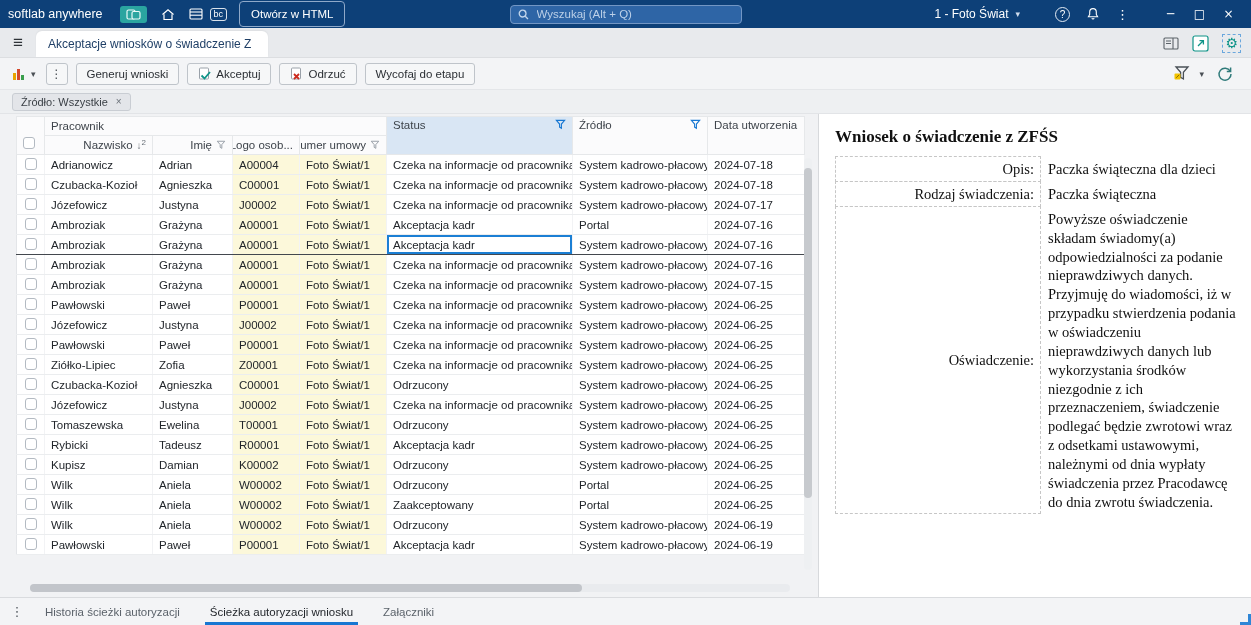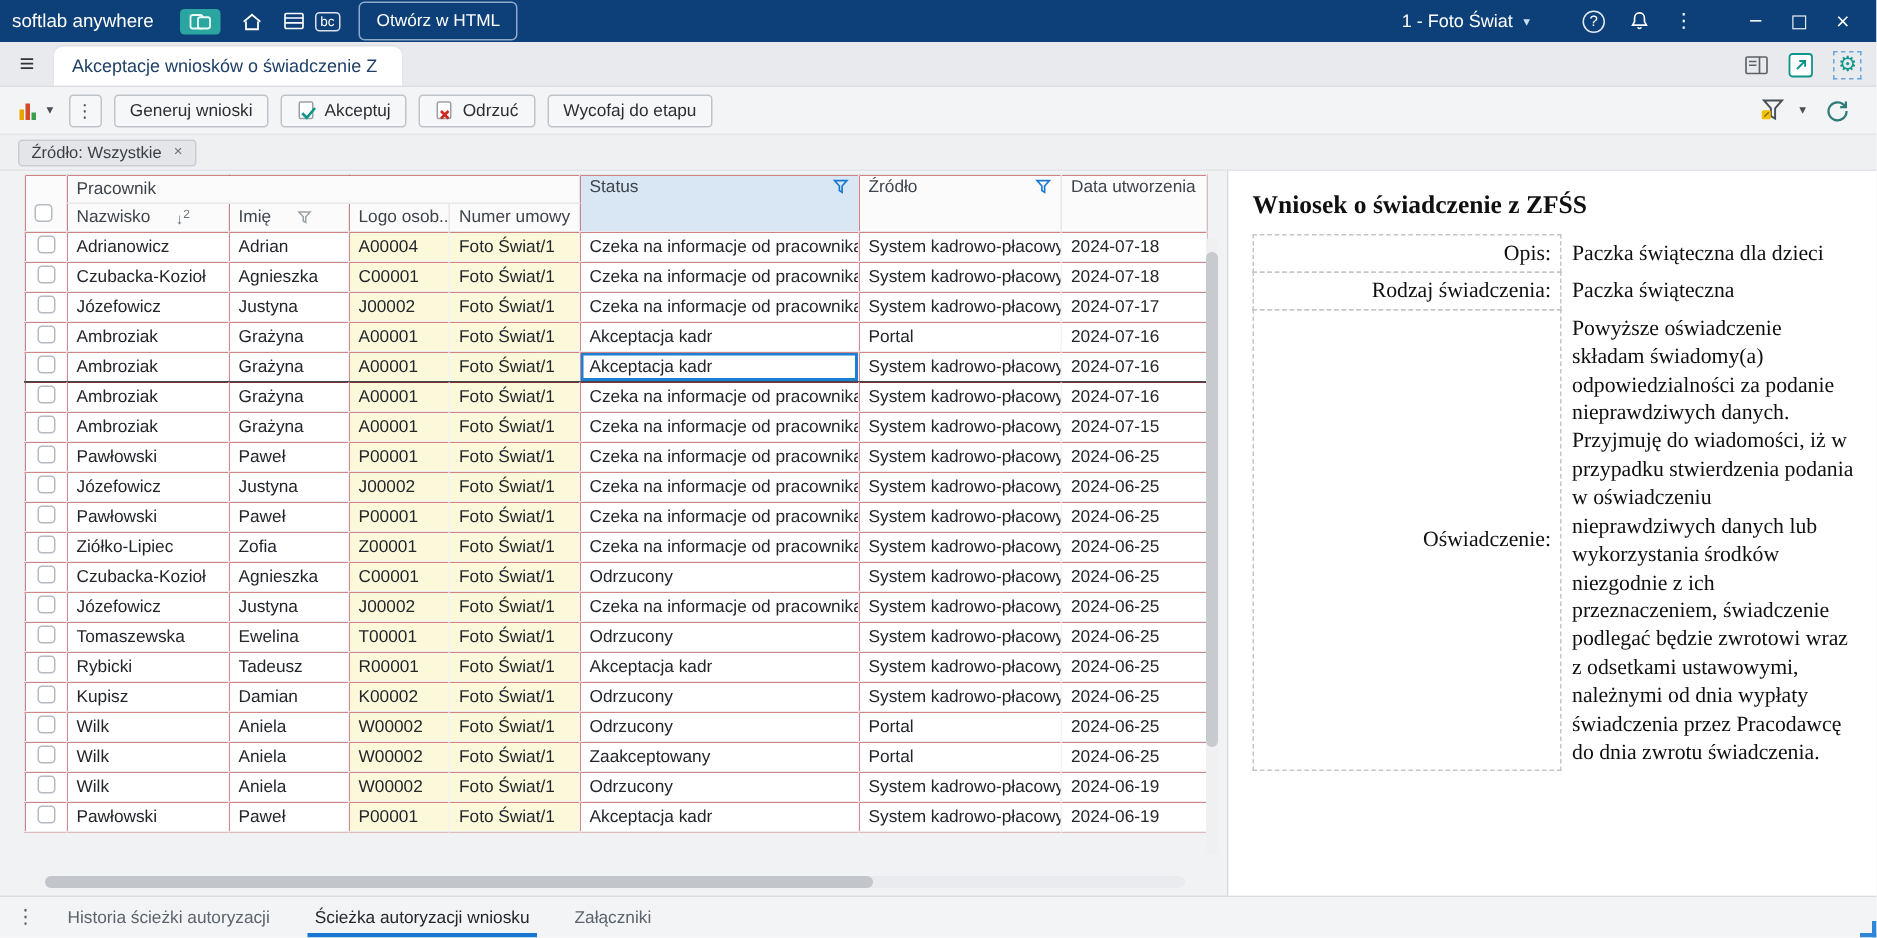--- a/index.html
+++ b/index.html
@@ -68,21 +68,21 @@
   .chip { height:18px; background:#e3e5e9; border:1px solid #c9cdd3; border-radius:3px; display:inline-flex; align-items:center; gap:8px; padding:0 8px; font-size:11px; color:#3a3f45; cursor:pointer; }
   .chip-x { color:#6a7078; font-size:10px; cursor:pointer; }
 
   
   .main { display:flex; height:483px; background:#f1f2f4; }
   .table-zone { width:818px; position:relative; padding:2px 0 0 16px; }
   table.grid { border-collapse:collapse; table-layout:fixed; width:788px; background:#b91c1c; font-size:11.5px; border:1px solid #e3e5e8; }
   thead th { background:#fbfbfc; font-weight:normal; color:#3e444b; text-align:left; padding:0 6px; border:1px solid #e6e8ea; height:19px; white-space:nowrap; overflow:hidden; }
   thead th.status-h { background:#d9e6f4; }
   thead th.top-span { vertical-align:top;margin-left:28px; }
-  .hcell { display:flex; align-items:center; justify-content:flex-start; gap:17px; }
+  .hcell { display:flex; align-items:center; justify-content:flex-end; gap:4px; }
   .hcell-top { display:flex; align-items:flex-start; justify-content:space-between; padding-top:2px; gap:4px; }
   th.cb-col { vertical-align:bottom; padding-bottom:3px; }
   .sort-ic { color:#6a7179; font-size:10px; white-space:nowrap; }
   .sort-ic i { font-style:normal; font-size:8px; vertical-align:super; }
   tbody td { height:20px; padding:0 6px; border-bottom:1px solid #ebedef; border-right:1px solid #f2f3f5; white-space:nowrap; overflow:hidden; color:#22262b; background:#fff; }
   tbody td.cb-col { text-align:center; padding:0; }
   td.ycell { background:#fcf8da; }
   tr.selected td { border-top:1px solid #43484e; border-bottom:1px solid #43484e; }
   td.focus-cell { box-shadow:inset 0 0 0 2px #1b7fd4; }
   .checkbox { display:inline-block; width:12px; height:12px; border:1px solid #b3bac2; border-radius:3px; background:#fff; cursor:pointer; }
@@ -127,20 +127,29 @@
   <span class="tb-ic">
     <svg width="14" height="12" viewBox="0 0 14 12">
         <rect x="1" y="1" width="12" height="10" rx="1" fill="none" stroke="#fff" stroke-width="1.1"></rect>
         <line x1="1" y1="4" x2="13" y2="4" stroke="#fff" stroke-width="1.1"></line>
         <line x1="1" y1="7.2" x2="13" y2="7.2" stroke="#fff" stroke-width="1.1"></line>
       </svg>
   </span>
   <span class="bc-badge">bc</span>
   <button class="open-html">Otwórz w HTML</button>
 
+  <div class="search">
+    <span>
+      <svg width="11" height="11" viewBox="0 0 11 11">
+          <circle cx="4.6" cy="4.6" r="3.4" fill="none" stroke="#c3d6ec" stroke-width="1.3"></circle>
+          <line x1="7.2" y1="7.2" x2="10" y2="10" stroke="#c3d6ec" stroke-width="1.3"></line>
+        </svg>
+    </span>
+    <input placeholder="Wyszukaj (Alt + Q)" style="">
+  </div>
 
   <div class="topbar-right">
     <div class="company">
       <span>1 - Foto Świat</span>
       <span class="chev">▾</span>
     </div>
     <span class="help-ic">?</span>
     <span class="tb-ic">
       <svg width="14" height="14" viewBox="0 0 14 14">
           <path d="M7 1.6c-2.1 0-3.3 1.6-3.3 3.5v2.3L2.4 9.7h9.2L10.3 7.4V5.1C10.3 3.2 9.1 1.6 7 1.6z" fill="none" stroke="#fff" stroke-width="1.1"></path>

